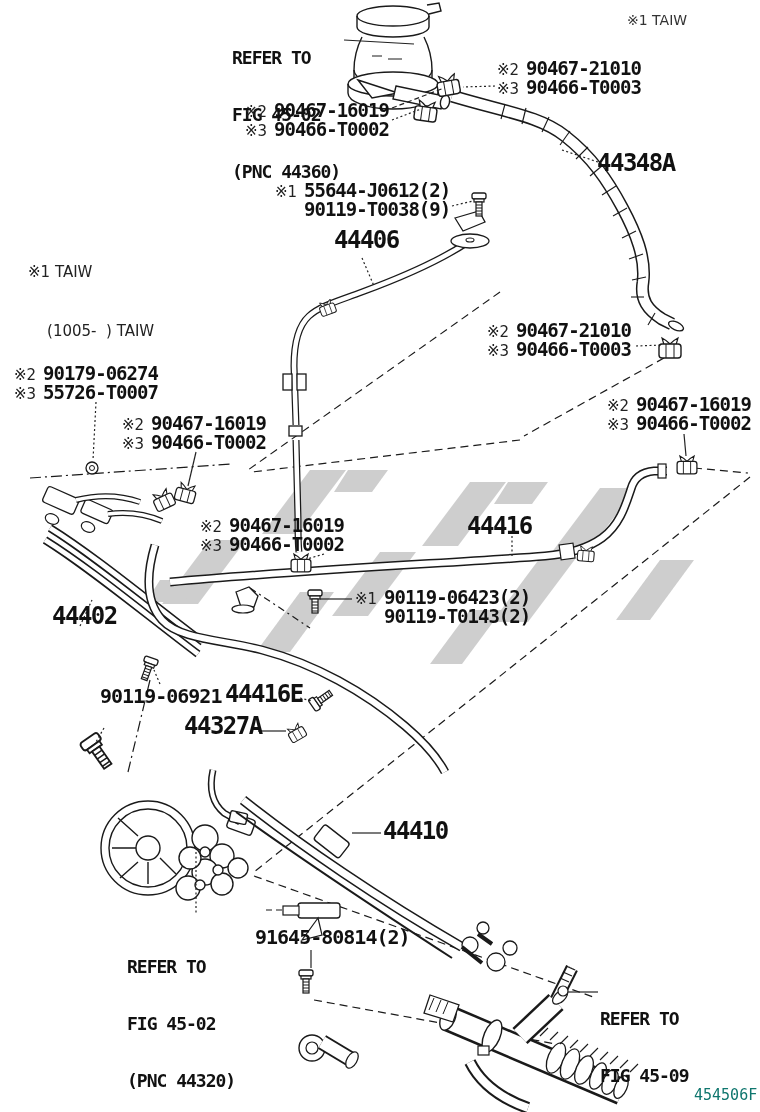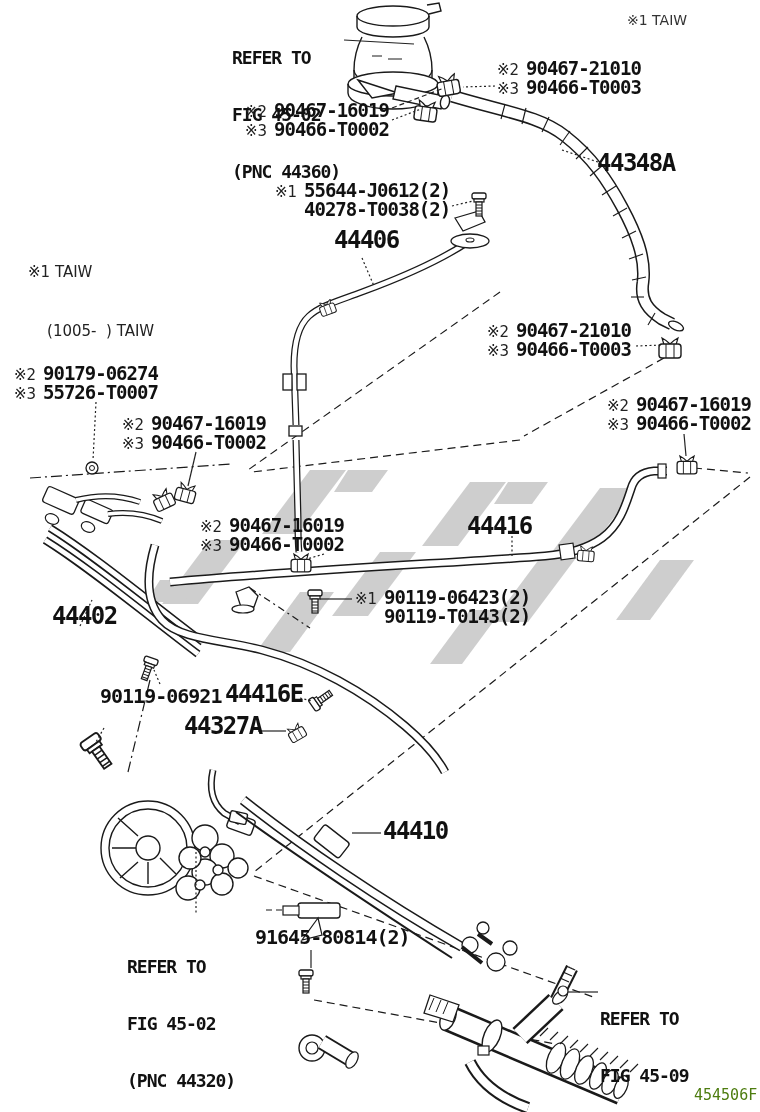--- a/index.html
+++ b/index.html
@@ -8,21 +8,21 @@
   #art{position:absolute;left:0;top:0}
   .co{position:absolute;white-space:nowrap}
   .row{display:flex;align-items:baseline;height:19px}
   .pre{font:15px "DejaVu Sans",sans-serif;min-width:29px;display:inline-block;color:#222}
   .num{font:bold 19px "DejaVu Sans Mono",monospace;letter-spacing:-1px;color:#111}
   .big{position:absolute;font:bold 24px "DejaVu Sans Mono",monospace;letter-spacing:-1.5px;white-space:nowrap}
   .mid{position:absolute;font:bold 20px "DejaVu Sans Mono",monospace;letter-spacing:-1px;white-space:nowrap}
   .refer{position:absolute;font:bold 18px "DejaVu Sans Mono",monospace;line-height:19px;letter-spacing:-1px;white-space:pre}
   .notes{position:absolute;font:15px "DejaVu Sans",sans-serif;line-height:19.5px;white-space:pre;color:#222}
   .small-note{position:absolute;font:14px "DejaVu Sans",sans-serif;color:#333;white-space:pre}
-  .code{position:absolute;font:15px "DejaVu Sans Mono",monospace;color:#4d7c0f}
+  .code{position:absolute;font:15px "DejaVu Sans Mono",monospace;color:#0f766e}
 </style>
 </head>
 <body>
 
 <div id="canvas">
 
 <svg id="art" width="760" height="1112" viewBox="0 0 760 1112">
   <defs>
     <g id="boltg">
       <rect x="-7" y="0" width="14" height="6" rx="2" fill="#fff" stroke="#1a1a1a" stroke-width="1.3"></rect>
@@ -310,21 +310,21 @@
 
 <div class="big" style="left:597px;top:149px">44348A</div>
 
 <div class="co" style="left:275px;top:179px">
   <div class="row">
         <span class="pre">※1</span>
         <span class="num">55644-J0612(2)</span>
       </div>
   <div class="row">
         <span class="pre"></span>
-        <span class="num">40278-T0038(2)</span>
+        <span class="num">90119-T0038(9)</span>
       </div>
 </div>
 
 <div class="big" style="left:334px;top:226px">44406</div>
 
 <div class="notes" style="left:28px;top:224px">
   <div>※1 TAIW</div>
   <div>    (1005-  ) TAIW</div>
 </div>
 

